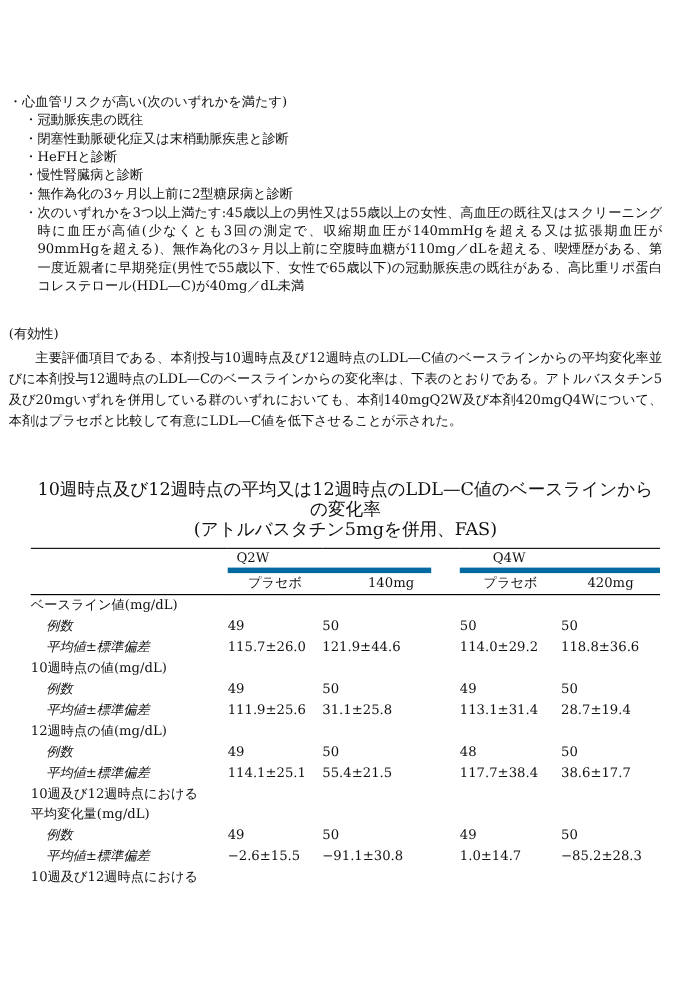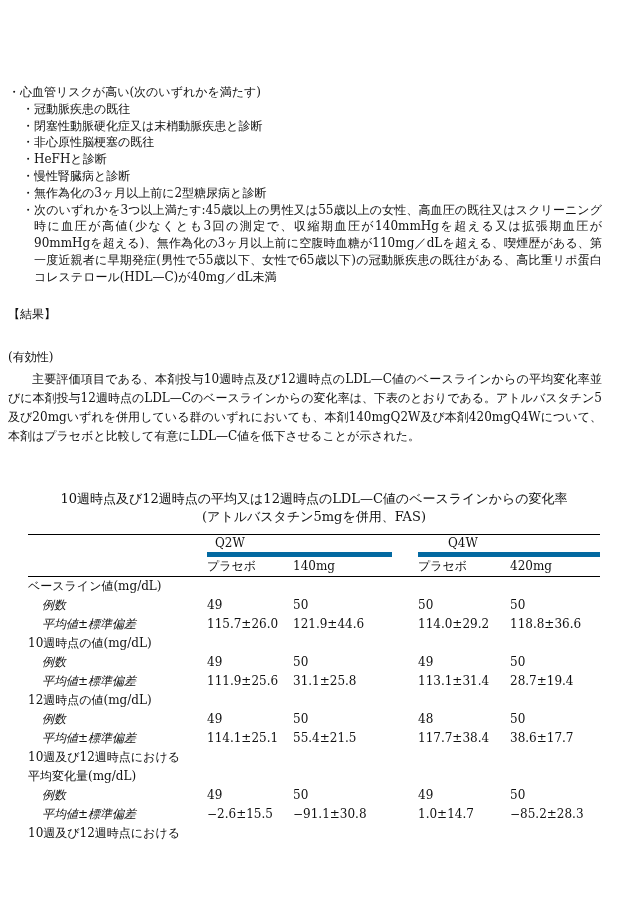--- a/index.html
+++ b/index.html
@@ -25,21 +25,21 @@
     margin:20px 0 4px 0;
   }
   .sec.eff{margin-top:26px;}
   .para{
     font-size:12px;line-height:19px;margin:0;
     text-align:justify;text-indent:2em;
   }
   
   .tbl-wrap{margin-top:44px;margin-left:20px;width:572px;}
   .tbl-title{
-    font-size:13px;line-height:18px;text-align:center;
+    font-size:16px;line-height:18px;text-align:center;
   }
   table.tbl{
     margin-top:8px;
     border-collapse:collapse;
     width:572px;
     font-size:12px;
     border-top:1px solid #000;
   }
   .tbl th,.tbl td{
     padding:0;margin:0;height:19px;
@@ -47,42 +47,40 @@
     white-space:nowrap;
   }
   .tbl col.c-label{width:179px;}
   .tbl col.c1{width:86px;}
   .tbl col.c2{width:125px;}
   .tbl col.c3{width:92px;}
   .tbl col.c4{width:90px;}
   .grp-inner{display:block;border-bottom:5px solid #0369a1;line-height:17px;}
   .grp1 .grp-inner{margin-right:26px;padding-left:8px;}
   .grp2 .grp-inner{padding-left:30px;}
-  tr.colhead th{border-bottom:1px solid #000;line-height:18px;}
+  tr.colhead th{border-bottom:1px solid #000;line-height:18px;text-align:center;}
   td.lbl{padding-left:0;}
   td.lbl.indent{padding-left:14px;font-style:italic;}
   td.val{padding-left:0;}
 </style>
 </head>
 <body>
 
 <div class="page">
 
   <div class="bullets">
       <div class="bullet lvl0">・心血管リスクが高い(次のいずれかを満たす)</div>
       <div class="bullet lvl1">・冠動脈疾患の既往</div>
       <div class="bullet lvl1">・閉塞性動脈硬化症又は末梢動脈疾患と診断</div>
-      <div class="bullet lvl1">・非心原性脳梗塞の既往</div>
       <div class="bullet lvl1">・HeFHと診断</div>
       <div class="bullet lvl1">・慢性腎臓病と診断</div>
       <div class="bullet lvl1">・無作為化の3ヶ月以上前に2型糖尿病と診断</div>
       <div class="bullet lvl1">・次のいずれかを3つ以上満たす:45歳以上の男性又は55歳以上の女性、高血圧の既往又はスクリーニング時に血圧が高値(少なくとも3回の測定で、収縮期血圧が140mmHgを超える又は拡張期血圧が90mmHgを超える)、無作為化の3ヶ月以上前に空腹時血糖が110mg／dLを超える、喫煙歴がある、第一度近親者に早期発症(男性で55歳以下、女性で65歳以下)の冠動脈疾患の既往がある、高比重リポ蛋白コレステロール(HDL—C)が40mg／dL未満</div>
     </div>
 
-  <h2 class="sec">【結果】</h2>
 
   <h2 class="sec eff">(有効性)</h2>
   <p class="para">主要評価項目である、本剤投与10週時点及び12週時点のLDL—C値のベースラインからの平均変化率並びに本剤投与12週時点のLDL—Cのベースラインからの変化率は、下表のとおりである。アトルバスタチン5及び20mgいずれを併用している群のいずれにおいても、本剤140mgQ2W及び本剤420mgQ4Wについて、本剤はプラセボと比較して有意にLDL—C値を低下させることが示された。</p>
 
   <div class="tbl-wrap">
     <div class="tbl-title">10週時点及び12週時点の平均又は12週時点のLDL—C値のベースラインからの変化率</div>
     <div class="tbl-title">(アトルバスタチン5mgを併用、FAS)</div>
 
     <table class="tbl">
       <colgroup>

